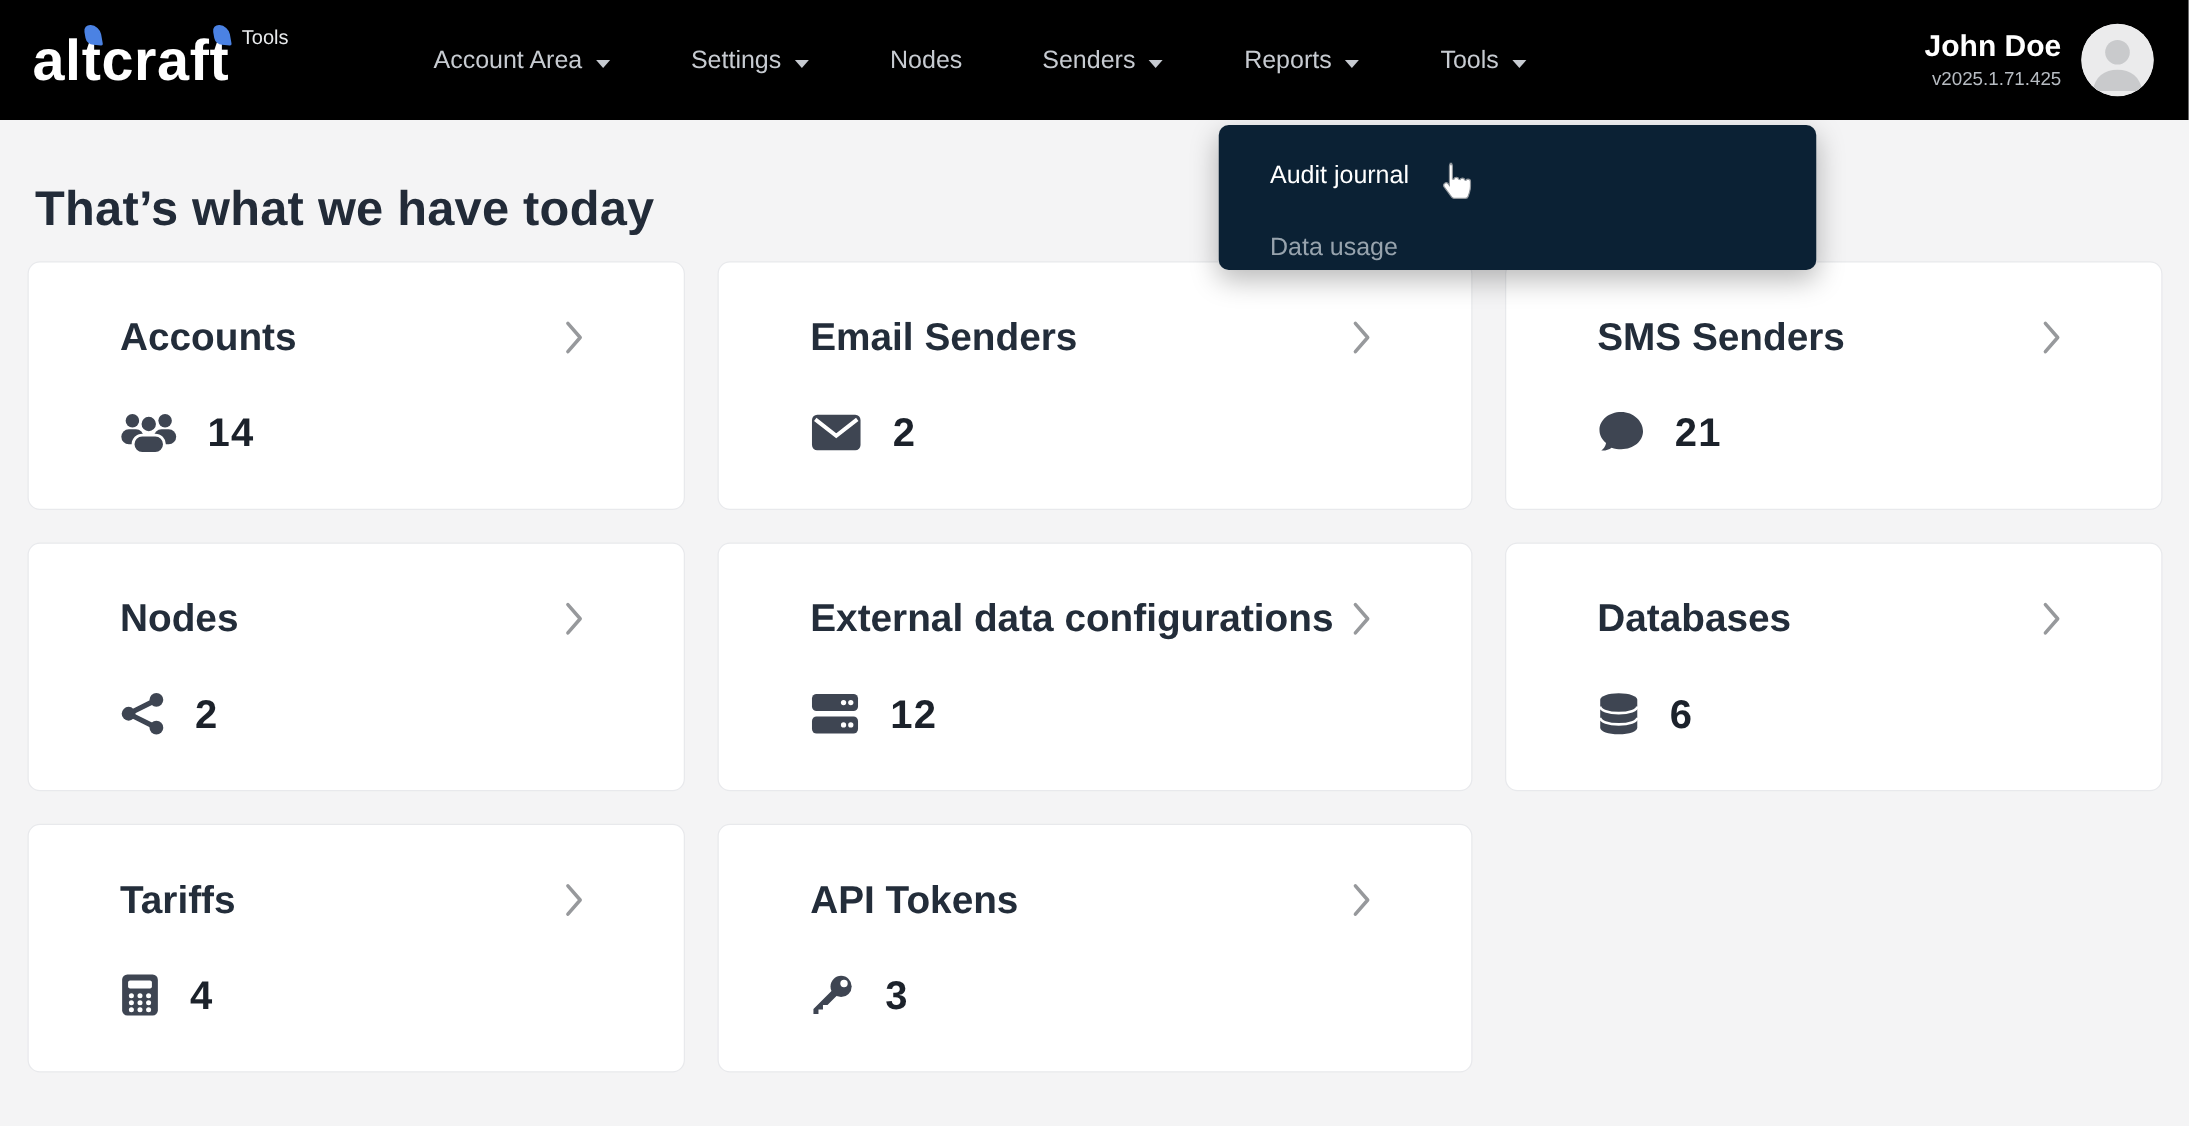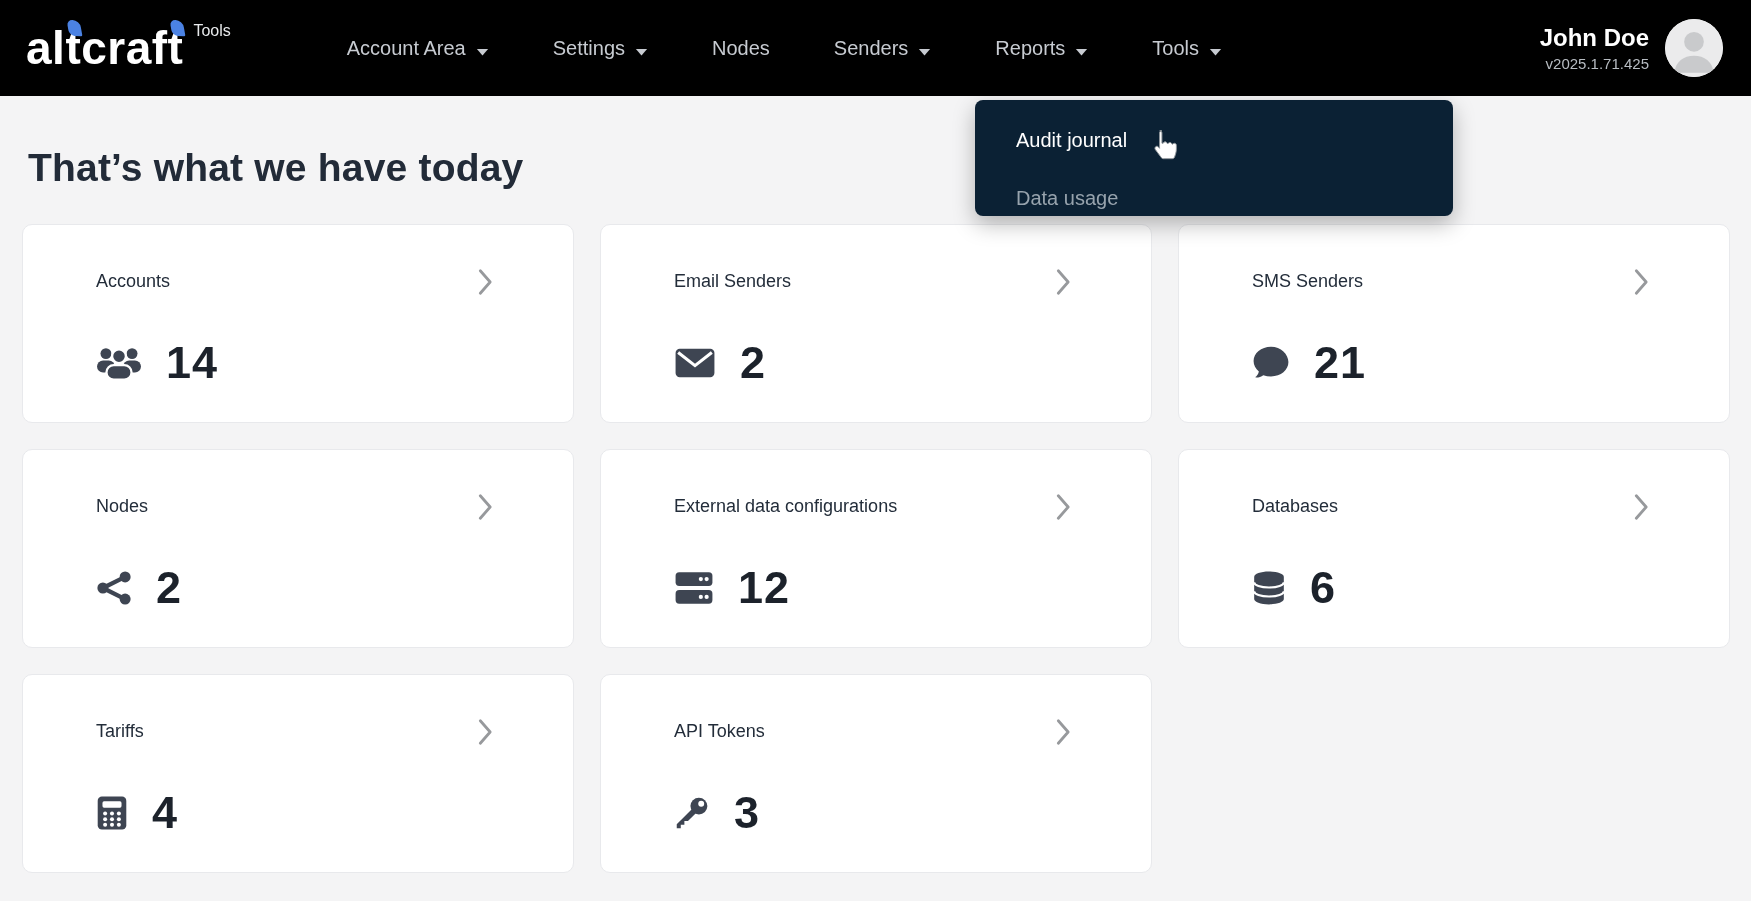--- a/index.html
+++ b/index.html
@@ -50,38 +50,38 @@
   }
   .dropdown-item{
     height:58px;line-height:58px;padding-left:41px;font-size:20px;
     color:#97a3ad;cursor:pointer;
   }
   .dropdown-item.hovered{color:#ffffff;}
   .cursor{position:absolute;left:1148px;top:128px;z-index:30;pointer-events:none;}
   
   .main{padding:0 21px 0 22px;}
   .page-title{
-    margin:50px 0 33px 6px;font-size:39px;font-weight:800;color:#222b38;
+    margin:50px 0 18px 6px;font-size:39px;font-weight:800;color:#222b38;
     letter-spacing:.2px;line-height:1.15;
   }
   .cards{
     display:grid;grid-template-columns:repeat(3,1fr);
     grid-auto-rows:199px;gap:26px;
   }
   .card{
     background:#ffffff;border:1px solid #e8e9ec;border-radius:10px;
     box-sizing:border-box;padding:42px 78px 0 73px;cursor:pointer;
     text-decoration:none;color:inherit;display:block;
   }
   .card-head{display:flex;align-items:center;justify-content:space-between;}
-  .card-title{font-size:18px;font-weight:400;color:#232d3a;white-space:nowrap;}
+  .card-title{font-size:31px;font-weight:700;color:#232d3a;white-space:nowrap;}
   .chev{display:inline-flex;margin-left:12px;}
   .card-stat{display:flex;align-items:center;gap:24px;margin-top:40px;}
   .stat-icon{display:inline-flex;color:#3e4552;}
-  .stat-value{font-size:45px;font-weight:800;color:#1c222b;letter-spacing:1px;}
+  .stat-value{font-size:32px;font-weight:800;color:#1c222b;letter-spacing:1px;}
 </style>
 </head>
 <body>
 
 <header class="navbar">
   <div class="brand">
     <div class="logo">
         <span>al</span>
         <span class="t">t</span>
         <span>craf</span>

